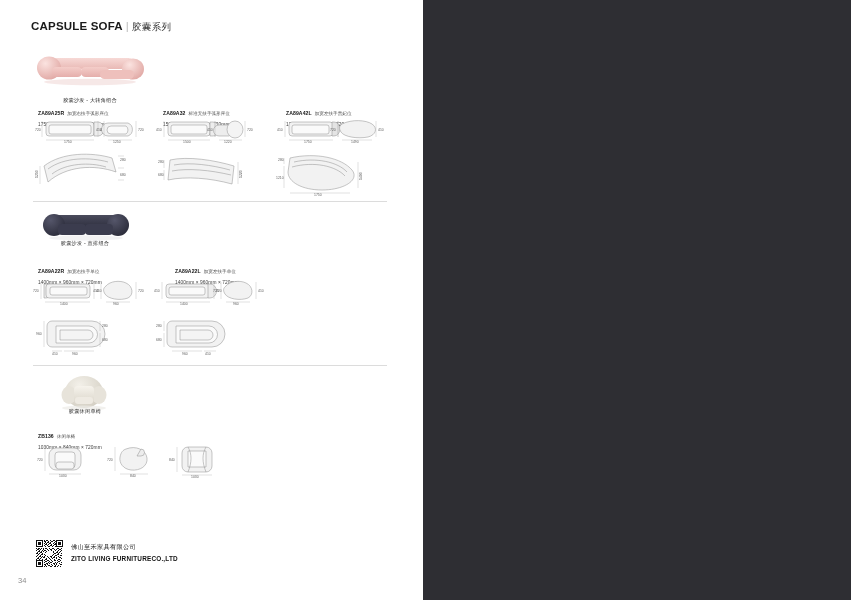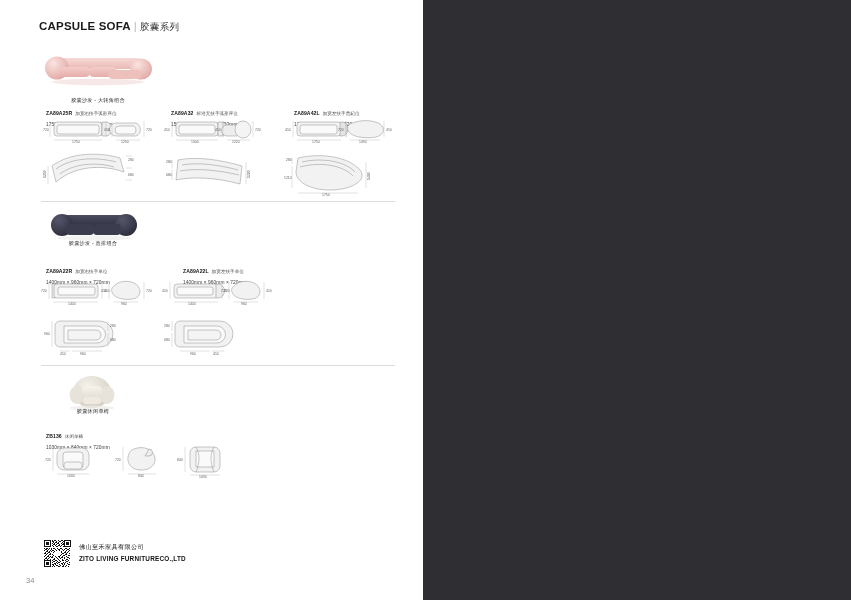--- a/index.html
+++ b/index.html
@@ -14,21 +14,21 @@
     width: 851px; height: 600px;
     background: #ffffff;
   }
   
   #right-panel {
     position: absolute; top: 0; right: 0;
     width: 428px; height: 600px;
     background: #2e2e33;
   }
   #sheet {
-    position: absolute; top: 0; left: 8px;
+    position: absolute; top: 0; left: 0;
     width: 424px; height: 600px;
     background: #ffffff;
     overflow: hidden;
   }
 
   
   .page-title {
     position: absolute; left: 31px; top: 20px;
     font-size: 11.5px; font-weight: bold; letter-spacing: .2px;
     color: #1a1a1a; white-space: nowrap;

